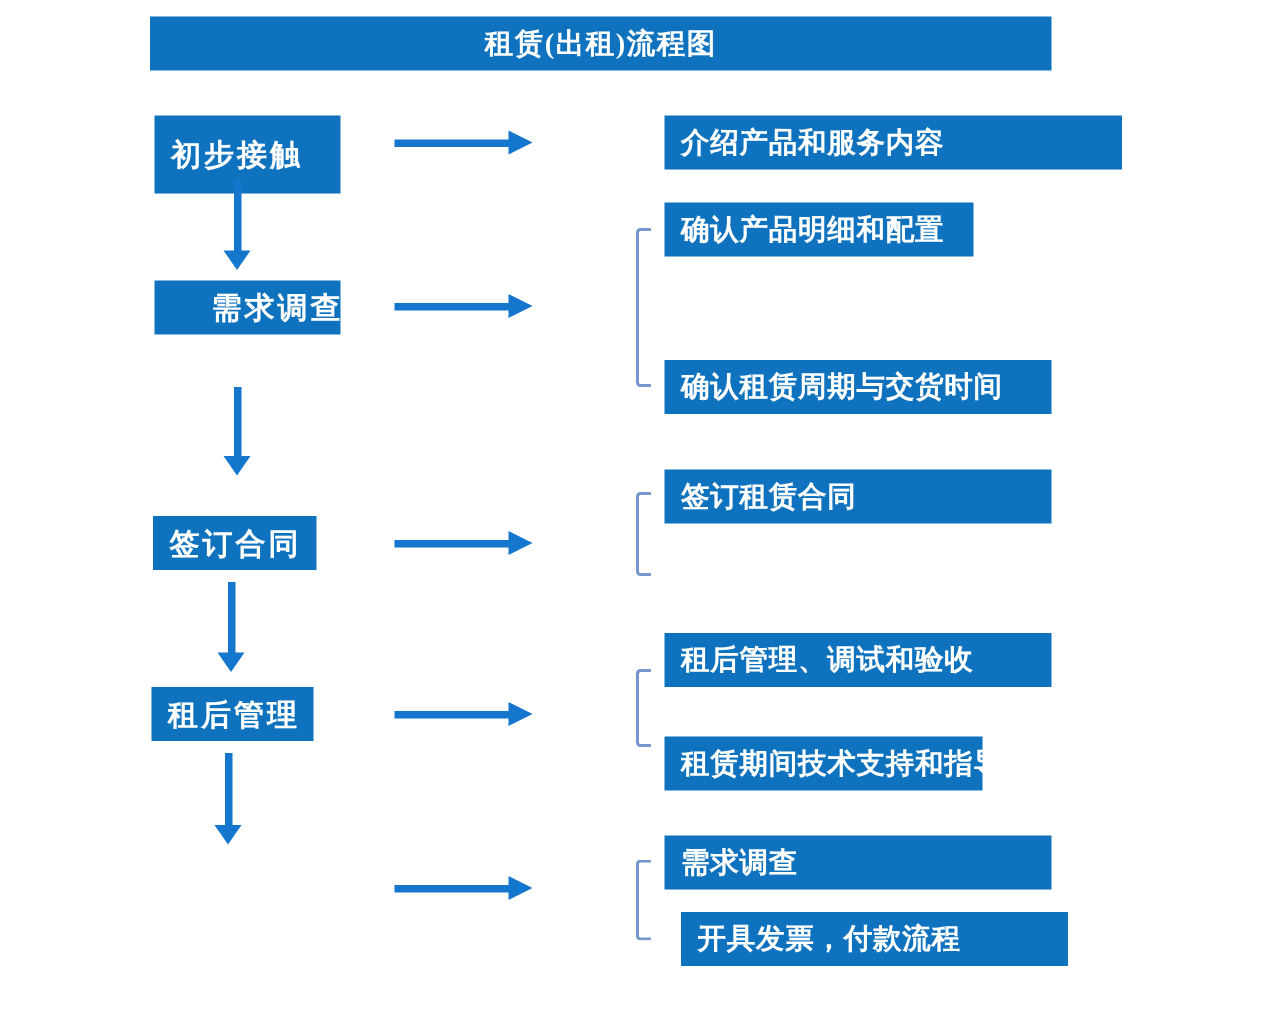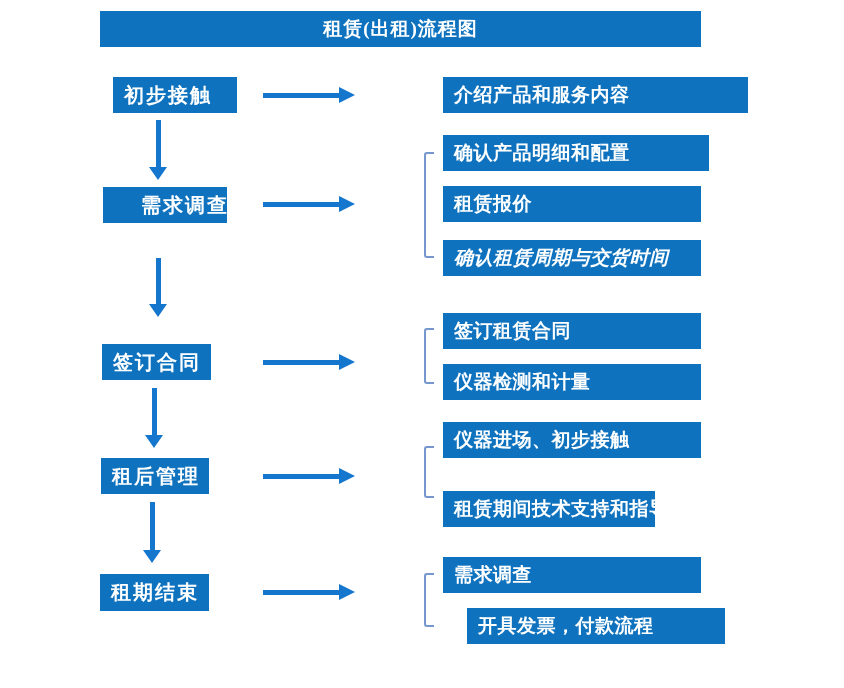--- a/index.html
+++ b/index.html
@@ -52,40 +52,37 @@
     background:transparent;
   }
 </style>
 </head>
 <body>
 
 <div class="canvas">
 
   <div class="box title-banner" style="left:100px; top:11px; width:601px; height:36px;">租赁(出租)流程图</div>
 
-  <div class="box step-box" style="left:113px; top:77px;  width:124px; height:36px;">初步接触</div>
+  <div class="box step-box" style="left:103px; top:77px;  width:124px; height:52px;">初步接触</div>
   <div class="box step-box" style="left:103px; top:187px; width:124px; height:36px;padding-left:38px;">需求调查</div>
   <div class="box step-box" style="left:102px; top:344px; width:109px; height:36px;">签订合同</div>
   <div class="box step-box" style="left:101px; top:458px; width:108px; height:36px;">租后管理</div>
-  <div class="box step-box" style="left:100px; top:574px; width:109px; height:37px;">租期结束</div>
 
   <div class="box out-box" style="left:443px; top:77px;  width:305px; height:36px;">介绍产品和服务内容</div>
 
-  <div class="box out-box" style="left:443px; top:135px; width:266px; height:36px;text-align:center;">确认产品明细和配置</div>
-  <div class="box out-box" style="left:443px; top:186px; width:258px; height:36px;">租赁报价</div>
-  <div class="box out-box" style="left:443px; top:240px; width:258px; height:36px;font-style:italic;">确认租赁周期与交货时间</div>
+  <div class="box out-box" style="left:443px; top:135px; width:206px; height:36px;text-align:center;">确认产品明细和配置</div>
+  <div class="box out-box" style="left:443px; top:240px; width:258px; height:36px;">确认租赁周期与交货时间</div>
 
   <div class="box out-box" style="left:443px; top:313px; width:258px; height:36px;">签订租赁合同</div>
-  <div class="box out-box" style="left:443px; top:364px; width:258px; height:36px;">仪器检测和计量</div>
 
-  <div class="box out-box" style="left:443px; top:422px; width:258px; height:36px;">仪器进场、初步接触</div>
+  <div class="box out-box" style="left:443px; top:422px; width:258px; height:36px;">租后管理、调试和验收</div>
   <div class="box out-box" style="left:443px; top:491px; width:212px; height:36px;">租赁期间技术支持和指导</div>
 
   <div class="box out-box" style="left:443px; top:557px; width:258px; height:36px;">需求调查</div>
-  <div class="box out-box" style="left:467px; top:608px; width:258px; height:36px;">开具发票，付款流程</div>
+  <div class="box out-box" style="left:454px; top:608px; width:258px; height:36px;">开具发票，付款流程</div>
 
   <div class="harrow" style="left:263px; top:87px;">
     <div class="line"></div>
     <div class="head"></div>
   </div>
   <div class="harrow" style="left:263px; top:196px;">
     <div class="line"></div>
     <div class="head"></div>
   </div>
   <div class="harrow" style="left:263px; top:354px;">

